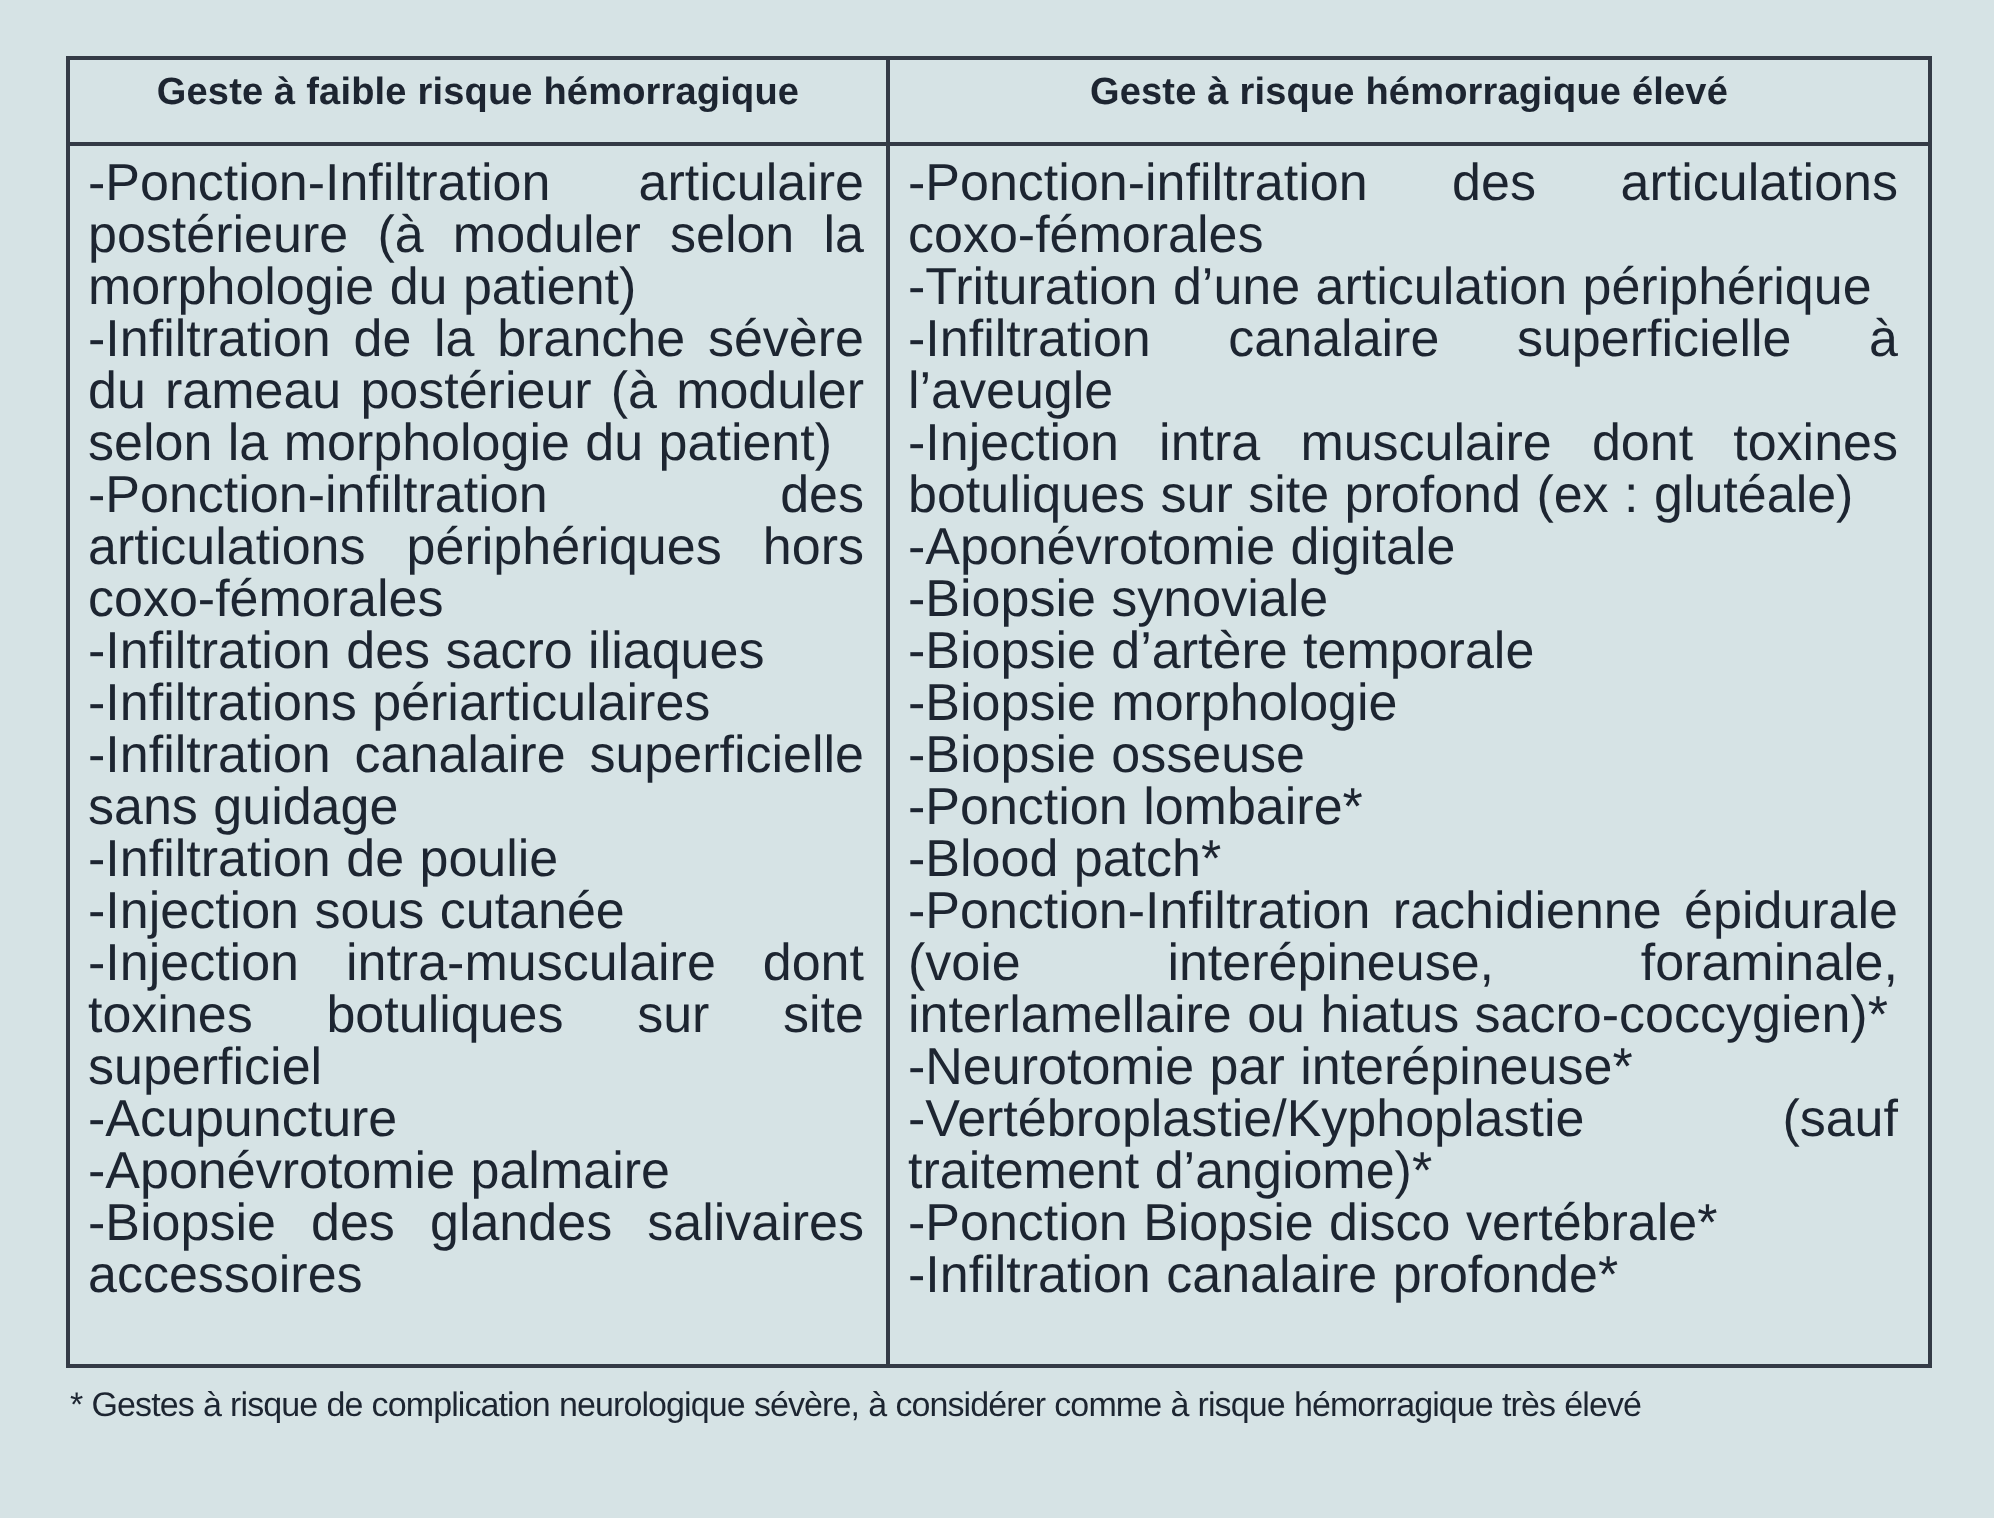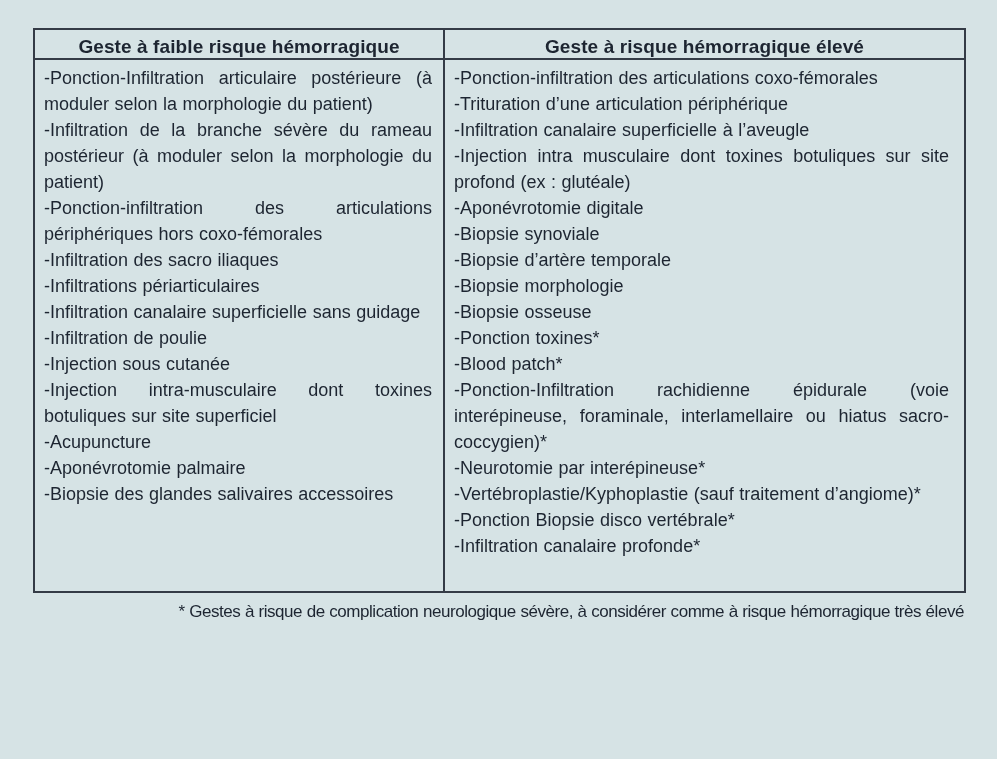--- a/index.html
+++ b/index.html
@@ -44,43 +44,42 @@
   table.risk-table, table.risk-table th, table.risk-table td {
     border: 2px solid #343b46;
   }
   table.risk-table col.low  { width: 410px; }
   table.risk-table col.high { width: 521px; }
   th {
     font-size: 19px;
     font-weight: bold;
     text-align: center;
     vertical-align: top;
-    padding: 6px 4px 0 4px;
+    padding: 6px 4px 13px 4px;
     letter-spacing: 0.1px;
   }
   td {
     vertical-align: top;
-    font-size: 18px;
+    font-size: 26px;
     padding: 5px 11px 14px 9px;
   }
   td.high-cell { padding: 5px 15px 32px 9px; }
   .item {
     margin: 0;
     text-align: justify;
     line-height: 26px;
     word-spacing: 0.5px;
   }
   
   .footnote {
     margin: 7px 0 12px 2px;
     font-size: 17px;
     line-height: 23px;
     letter-spacing: -0.45px;
     word-spacing: 0.3px;
-    text-align: right;
   }
 </style>
 </head>
 <body>
 
 <div class="page">
 
 
   <table class="risk-table">
     <colgroup>
@@ -112,21 +111,21 @@
         <td class="high-cell">
           <p class="item">-Ponction-infiltration des articulations coxo-fémorales</p>
           <p class="item">-Trituration d’une articulation périphérique</p>
           <p class="item">-Infiltration canalaire superficielle à l’aveugle</p>
           <p class="item">-Injection intra musculaire dont toxines botuliques sur site profond (ex : glutéale)</p>
           <p class="item">-Aponévrotomie digitale</p>
           <p class="item">-Biopsie synoviale</p>
           <p class="item">-Biopsie d’artère temporale</p>
           <p class="item">-Biopsie morphologie</p>
           <p class="item">-Biopsie osseuse</p>
-          <p class="item">-Ponction toxines*</p>
+          <p class="item">-Ponction lombaire*</p>
           <p class="item">-Blood patch*</p>
           <p class="item">-Ponction-Infiltration rachidienne épidurale (voie interépineuse, foraminale, interlamellaire ou hiatus sacro-coccygien)*</p>
           <p class="item">-Neurotomie par interépineuse*</p>
           <p class="item">-Vertébroplastie/Kyphoplastie (sauf traitement d’angiome)*</p>
           <p class="item">-Ponction Biopsie disco vertébrale*</p>
           <p class="item">-Infiltration canalaire profonde*</p>
         </td>
       </tr>
     </tbody>
   </table>

